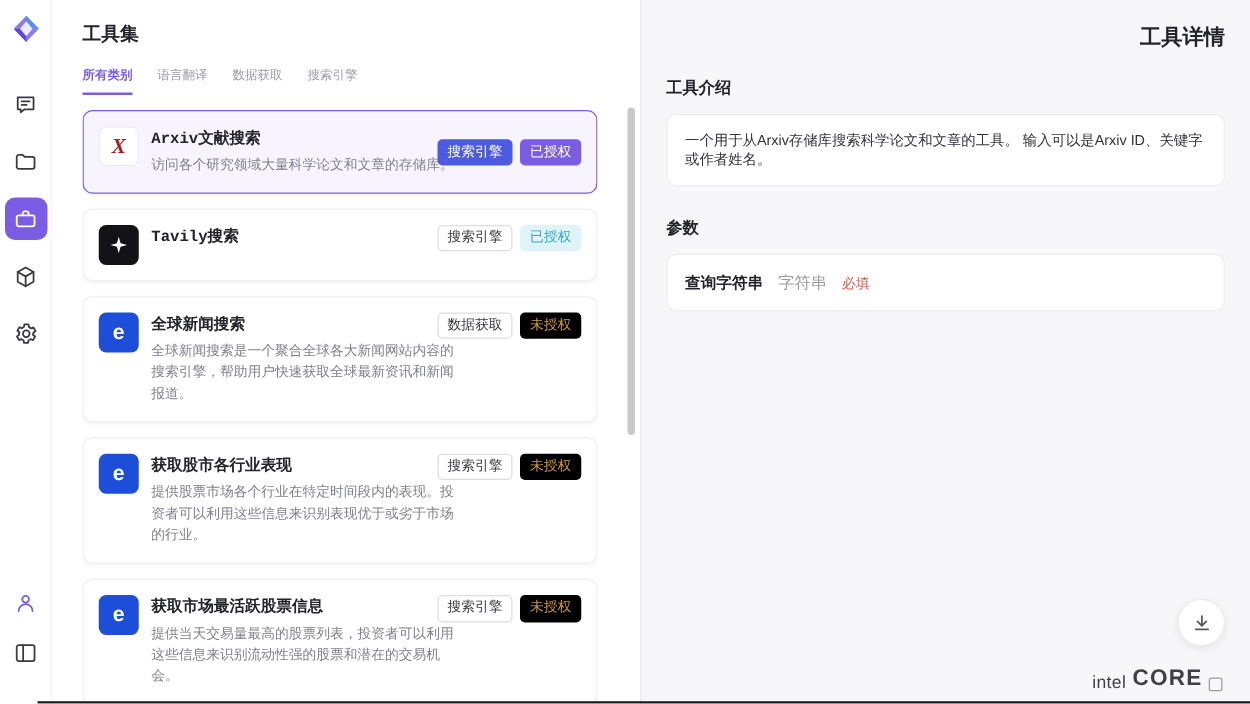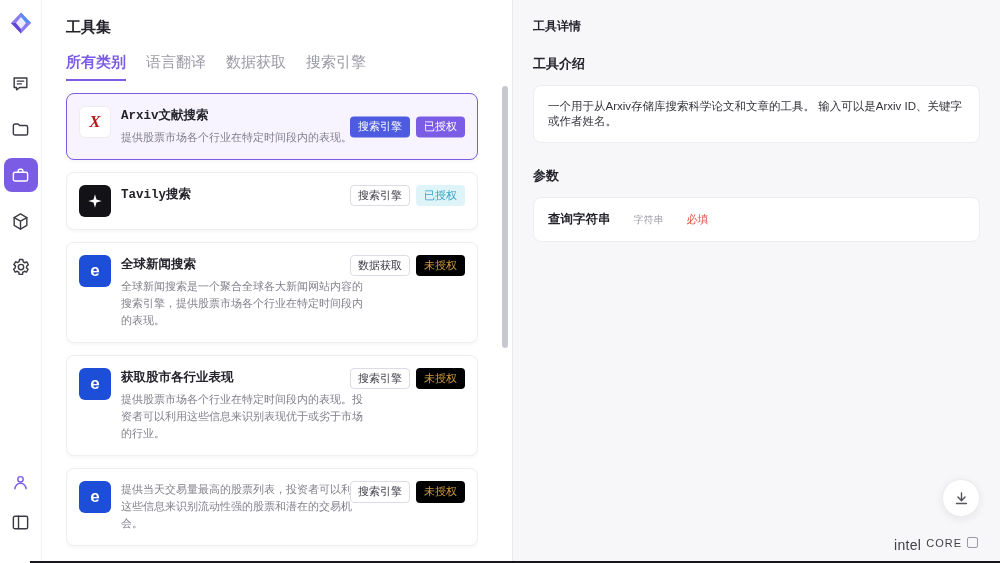--- a/index.html
+++ b/index.html
@@ -13,21 +13,21 @@
   .rail .logo { width:26px; height:26px; margin-bottom:30px; display:flex; align-items:center; justify-content:center; cursor:pointer; }
   .rail-btn { width:34px; height:34px; border-radius:8px; display:flex; align-items:center; justify-content:center; color:#3A3A42; margin-bottom:12px; cursor:pointer; }
   .rail-btn.active { background:#7B5CE5; color:#fff; }
   .rail-spacer { flex:1; }
   .rail-btn.user { color:#7B5CE5; margin-bottom:6px; }
   .rail-btn svg { display:block; }
 
   
   .list-panel { width:470px; flex:none; position:relative; padding:18px 0 0 24px; background:#fff; }
   .page-title { font-size:15px; font-weight:700; margin-bottom:16px; }
-  .tabs { display:flex; gap:20px; font-size:15px; color:#9A9AA5; }
+  .tabs { display:flex; gap:20px; font-size:10px; color:#9A9AA5; }
   .tab { padding-bottom:7px; cursor:pointer; border-bottom:2px solid transparent; }
   .tab.active { color:#7B5CE5; font-weight:700; border-bottom-color:#7B5CE5; }
 
   .cards { margin-top:12px; width:412px; display:flex; flex-direction:column; gap:12px; height:478px; overflow:hidden; }
   .tool-card { position:relative; display:flex; gap:10px; padding:12px; background:#fff; border:1px solid #EFEFF3; border-radius:8px; box-shadow:0 1px 4px rgba(25,25,50,.05); cursor:pointer; flex:none; }
   .tool-card.selected { border:1.5px solid #7B5CE5; background:#F7F4FF; }
   .tool-icon { width:32px; height:32px; border-radius:6px; flex:none; display:flex; align-items:center; justify-content:center; font-size:16px; }
   .icon-arxiv { background:#fff; border:1px solid #ECECF1; color:#B31B1B; font-family:"Liberation Serif","DejaVu Serif",serif; font-weight:700; font-style:italic; font-size:17px; }
   .icon-dark  { background:#121217; color:#fff; }
   .icon-blue  { background:#1D4ED8; color:#fff; font-weight:700; font-size:17px; }
@@ -40,33 +40,33 @@
   .badge.solid-indigo { background:#4C5BE0; color:#fff; }
   .badge.solid-purple { background:#7B5CE5; color:#fff; }
   .badge.outline { background:#fff; border:1px solid #DCDCE4; color:#3A3A44; padding:3px 7px; }
   .badge.cyan { background:#DFF4F9; color:#3AA3C4; }
   .badge.yellow { background:#000000; color:#CE9A3C; }
 
   .scroll-thumb { position:absolute; right:4px; top:86px; width:6px; height:262px; border-radius:3px; background:#C8C8D0; cursor:pointer; }
 
   
   .detail-panel { flex:1; background:#F7F7FA; border-left:1px solid #E9E9EE; padding:18px 20px; position:relative; }
-  .detail-title { font-size:12px; font-weight:700; margin-bottom:20px; }
+  .detail-title { font-size:17px; font-weight:700; margin-bottom:20px;text-align:right; }
   .section-heading { font-size:13px; font-weight:700; margin-bottom:12px; }
   .detail-card { background:#fff; border:1px solid #ECECF1; border-radius:8px; padding:13px 14px; font-size:11.5px; color:#33333B; margin-bottom:24px; }
-  .param-row { display:flex; align-items:baseline; gap:23px; }
+  .param-row { display:flex; align-items:baseline; gap:12px; }
   .param-name { font-size:12.5px; font-weight:700; color:#23232B; }
-  .param-type { font-size:10px; color:#9A9AA5; }
+  .param-type { font-size:13px; color:#9A9AA5; }
   .param-required { font-size:11px; color:#E0564F; }
   .param-desc { margin-top:9px; font-size:11.5px; color:#80808C; }
 
   .fab { position:absolute; right:20px; bottom:46px; width:38px; height:38px; border-radius:50%; background:#fff; border:1px solid #ECECF1; box-shadow:0 2px 8px rgba(0,0,0,.08); display:flex; align-items:center; justify-content:center; color:#55555E; cursor:pointer; }
-  .brand { position:absolute; right:22px; bottom:10px; display:flex; align-items:flex-start; gap:5px; color:#3F3F46; }
+  .brand { position:absolute; right:22px; bottom:10px; display:flex; align-items:flex-end; gap:5px; color:#3F3F46; }
   .brand .intel { font-size:14px; letter-spacing:.3px; }
-  .brand .core { font-size:11px; font-weight:400; letter-spacing:1px; }
+  .brand .core { font-size:18px; font-weight:700; letter-spacing:1px; }
   .brand .core-box { width:11px; height:11px; border:1px solid #9a9aa2; border-radius:2px; }
 
   .bottom-edge { position:absolute; left:30px; right:0; bottom:0; height:2px; background:#17171C; }
 </style>
 </head>
 <body>
 
 <div class="app">
 
   <aside class="rail">
@@ -131,21 +131,21 @@
       <div class="tab">数据获取</div>
       <div class="tab">搜索引擎</div>
     </div>
 
     <div class="cards">
 
       <div class="tool-card selected">
         <div class="tool-icon icon-arxiv">X</div>
         <div class="tool-body">
           <div class="tool-title">Arxiv文献搜索</div>
-          <div class="tool-desc">提供股票市场各个行业在特定时间段内的表现。</div>
+          <div class="tool-desc">访问各个研究领域大量科学论文和文章的存储库。</div>
         </div>
         <div class="tool-badges center">
           <span class="badge solid-indigo">搜索引擎</span>
           <span class="badge solid-purple">已授权</span>
         </div>
       </div>
 
       <div class="tool-card">
         <div class="tool-icon icon-dark">
           <svg width="16" height="16" viewBox="0 0 24 24">
@@ -158,21 +158,21 @@
         <div class="tool-badges">
           <span class="badge outline">搜索引擎</span>
           <span class="badge cyan">已授权</span>
         </div>
       </div>
 
       <div class="tool-card">
         <div class="tool-icon icon-blue">e</div>
         <div class="tool-body">
           <div class="tool-title">全球新闻搜索</div>
-          <div class="tool-desc">全球新闻搜索是一个聚合全球各大新闻网站内容的搜索引擎，提供股票市场各个行业在特定时间段内的表现。</div>
+          <div class="tool-desc">全球新闻搜索是一个聚合全球各大新闻网站内容的搜索引擎，帮助用户快速获取全球最新资讯和新闻报道。</div>
         </div>
         <div class="tool-badges">
           <span class="badge outline">数据获取</span>
           <span class="badge yellow">未授权</span>
         </div>
       </div>
 
       <div class="tool-card">
         <div class="tool-icon icon-blue">e</div>
         <div class="tool-body">
@@ -181,20 +181,21 @@
         </div>
         <div class="tool-badges">
           <span class="badge outline">搜索引擎</span>
           <span class="badge yellow">未授权</span>
         </div>
       </div>
 
       <div class="tool-card">
         <div class="tool-icon icon-blue">e</div>
         <div class="tool-body">
+          <div class="tool-title">获取市场最活跃股票信息</div>
           <div class="tool-desc">提供当天交易量最高的股票列表，投资者可以利用这些信息来识别流动性强的股票和潜在的交易机会。</div>
         </div>
         <div class="tool-badges">
           <span class="badge outline">搜索引擎</span>
           <span class="badge yellow">未授权</span>
         </div>
       </div>
 
     </div>
 

